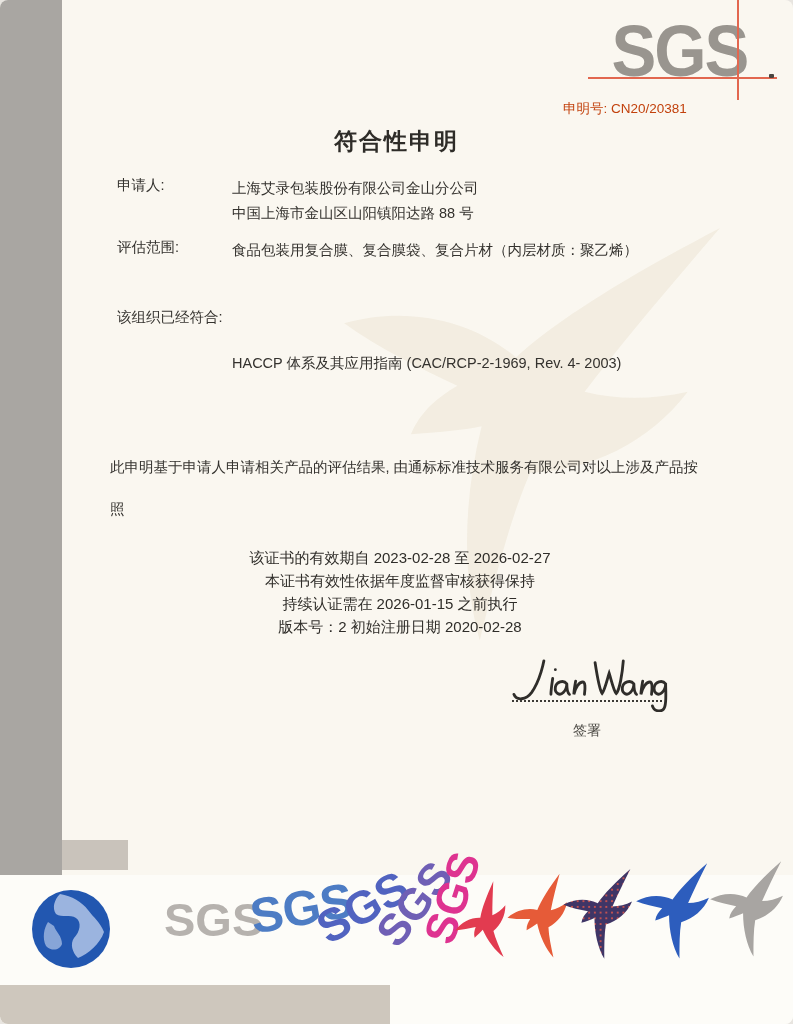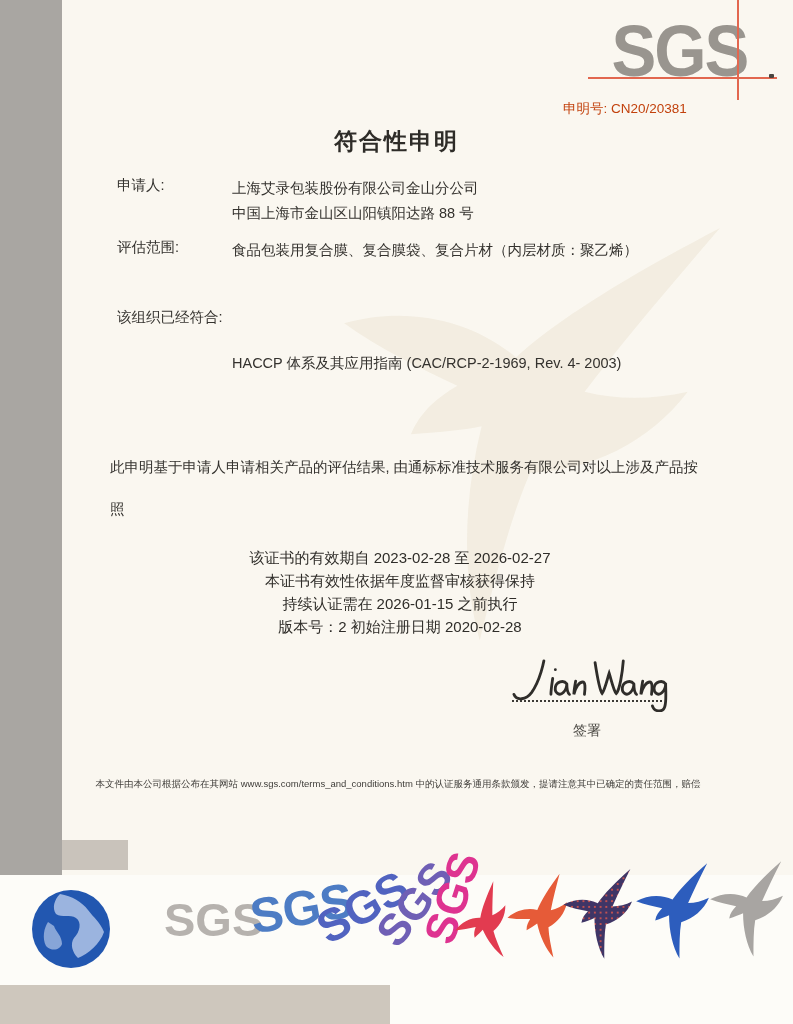--- a/index.html
+++ b/index.html
@@ -1,17 +1,17 @@
 <!DOCTYPE html>
 <html><head>
 <meta charset="utf-8">
 <style>
   html,body{margin:0;padding:0;background:#e8e5e0;}
   .page{position:relative;width:793px;height:1024px;margin:0 auto;background:#faf7f0;
-        font-family:"Liberation Sans","DejaVu Sans",sans-serif;color:#34322e;overflow:hidden;}
+        font-family:"Liberation Sans","DejaVu Sans",sans-serif;color:#34322e;overflow:hidden;border-radius:8px;}
   .abs{position:absolute;}
   
   .left-strip{left:0;top:0;width:62px;height:876px;background:#a9a6a2;}
   .left-strip-edge{left:62px;top:840px;width:66px;height:30px;background:#c9c3bb;}
   .bottom-beige{left:0;top:985px;width:390px;height:39px;background:#cec7bd;}
   .band{left:0;top:875px;width:793px;height:149px;background:#fdfcf8;}
   
   .watermark{left:270px;top:110px;width:500px;height:600px;opacity:.85;}
   
   .sgs-logo{right:46px;top:16px;font-size:64px;font-weight:bold;letter-spacing:-2px;
@@ -106,21 +106,20 @@
       <path d="M108,12 C110,25 113,43 116,47 C119,43 122,30 124,24 C126,30 129,44 132,47 C136,43 139,23 140,10"></path>
       <path d="M152,36 C148,31 140,34 139,40 C138,47 144,50 148,46 C151,43 152,38 152,36 C152,41 152,46 155,48"></path>
       <path d="M162,33 C161,39 160,44 160,48 C162,40 166,34 170,34 C173,34 173,40 172,48"></path>
       <path d="M188,36 C184,31 176,34 175,40 C174,47 180,50 184,46 C187,43 188,38 188,36 C188,45 189,56 187,62 C185,69 175,68 173,61"></path>
     </g>
   </svg>
   <div class="abs sig-dots"></div>
   <div class="abs sig-label">签署</div>
 
   <div class="abs footer">
-    <div>本文件由本公司根据公布在其网站 www.sgs.com/terms_and_conditions.htm 中的认证服务通用条款颁发，提请注意其中已确定的责任范围，赔偿</div>
   </div>
 
   <svg class="abs globe" width="82" height="82" viewBox="0 0 82 82">
     <circle cx="41" cy="41" r="39" fill="#2257b0"></circle>
     <path d="M30,6 C24,12 22,20 26,26 C32,30 40,26 46,30 C52,34 50,44 44,50 C40,56 42,64 48,70 C58,66 70,56 74,44 C70,34 64,30 58,22 C52,14 42,8 30,6 Z" fill="#a9bfe4" opacity="0.9"></path>
     <path d="M18,34 C14,40 12,50 16,58 C22,64 30,62 32,56 C32,48 26,44 24,38 Z" fill="#a9bfe4" opacity="0.75"></path>
   </svg>
 
   <span class="sgsseq" style="left:164px;top:896px;font-size:47px;color:#b6b2ae;">SGS</span>
   <span class="sgsseq" style="left:250px;top:884px;font-size:49px;color:#4d7cc4;transform:rotate(-10deg);">SGS</span>

